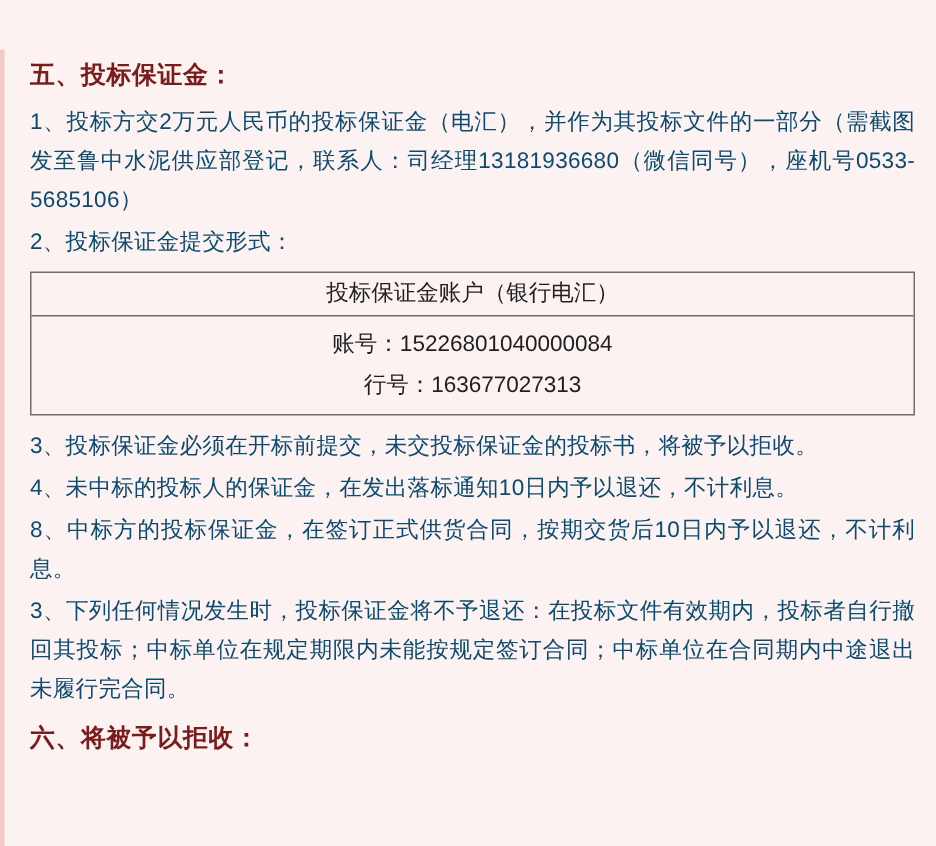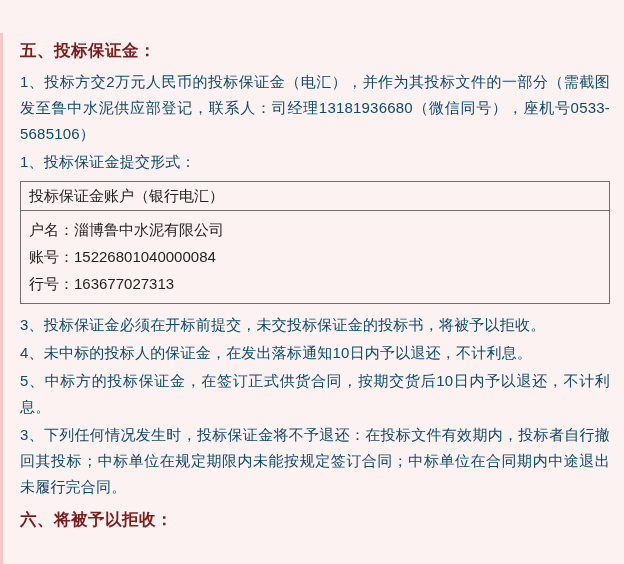--- a/index.html
+++ b/index.html
@@ -47,20 +47,21 @@
     letter-spacing: 0.2px;
   }
   p.para.tight {
     margin-bottom: 0;
   }
   .box {
     border: 1px solid #6e6e6e;
     margin: 6px 0 8px 0;
     padding: 0;
     background: transparent;
+    text-align: center;
   }
   .box-title {
     font-size: 15px;
     line-height: 28px;
     padding: 0 8px;
     border-bottom: 1px solid #6e6e6e;
     color: #1f1f1f;
   }
   .box-body {
     padding: 5px 8px 6px 8px;
@@ -76,36 +77,35 @@
 <body>
 
 <div class="page">
 
   <div class="left-rule"></div>
 
   <h2 class="section-heading">五、投标保证金：</h2>
 
   <p class="para">1、投标方交2万元人民币的投标保证金（电汇），并作为其投标文件的一部分（需截图发至鲁中水泥供应部登记，联系人：司经理13181936680（微信同号），座机号0533-5685106）</p>
 
-  <p class="para tight">1、投标保证金提交形式：</p>
+  <p class="para tight">2、投标保证金提交形式：</p>
 
   <div class="box">
     <div class="box-title">投标保证金账户（银行电汇）</div>
     <div class="box-body">
-      <div class="box-row">户名：淄博鲁中水泥有限公司</div>
       <div class="box-row">账号：15226801040000084</div>
       <div class="box-row">行号：163677027313</div>
     </div>
   </div>
 
   <p class="para">3、投标保证金必须在开标前提交，未交投标保证金的投标书，将被予以拒收。</p>
 
   <p class="para">4、未中标的投标人的保证金，在发出落标通知10日内予以退还，不计利息。</p>
 
-  <p class="para">5、中标方的投标保证金，在签订正式供货合同，按期交货后10日内予以退还，不计利息。</p>
+  <p class="para">8、中标方的投标保证金，在签订正式供货合同，按期交货后10日内予以退还，不计利息。</p>
 
   <p class="para">3、下列任何情况发生时，投标保证金将不予退还：在投标文件有效期内，投标者自行撤回其投标；中标单位在规定期限内未能按规定签订合同；中标单位在合同期内中途退出未履行完合同。</p>
 
   <div class="spacer-6"></div>
 
   <h2 class="section-heading">六、将被予以拒收：</h2>
 
 </div>
 
 </body></html>

